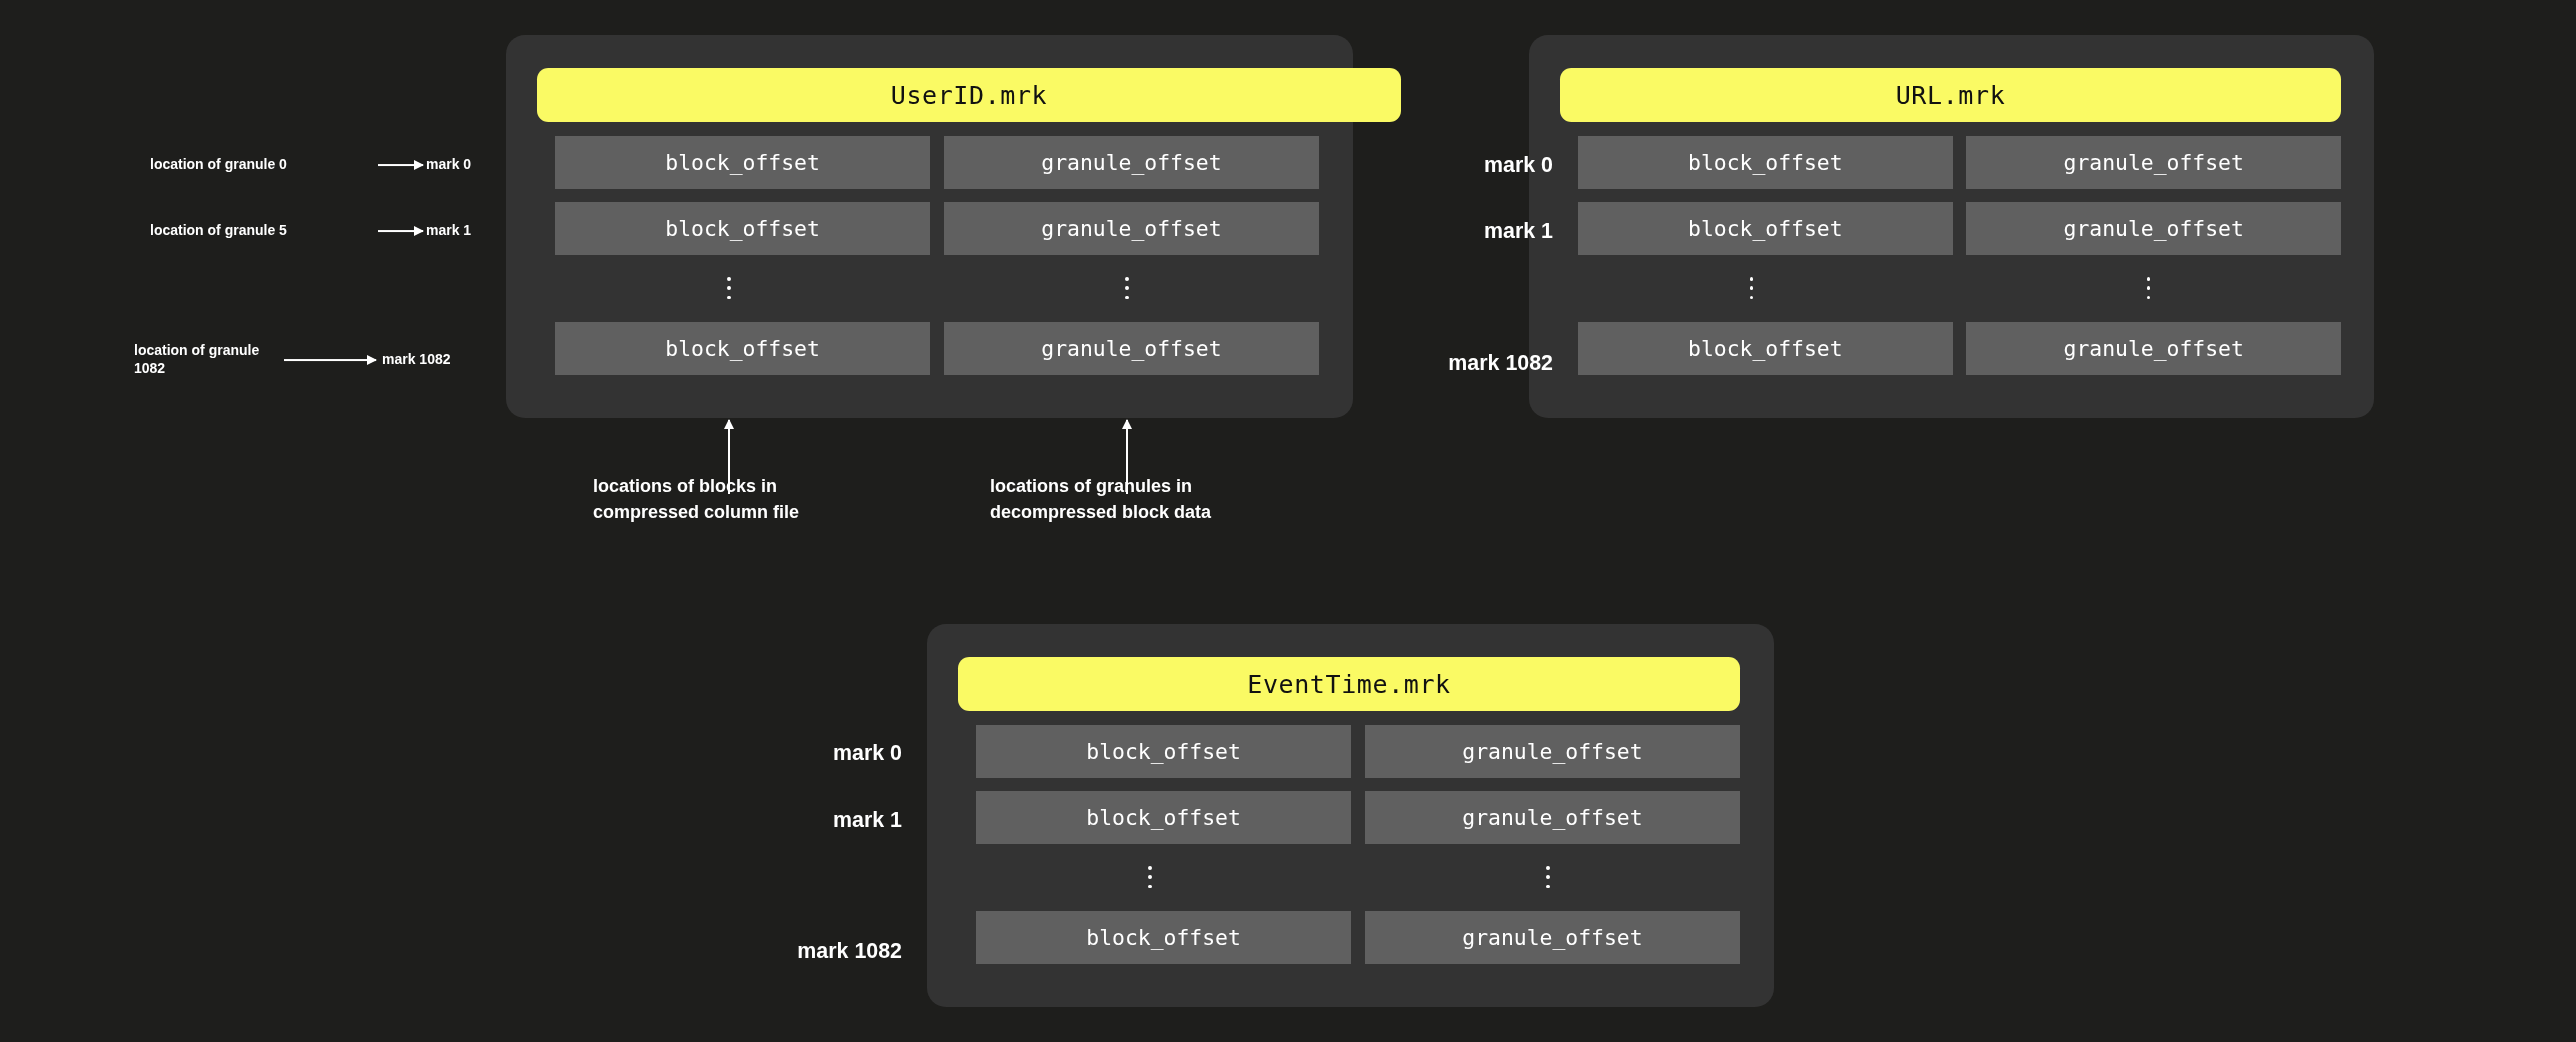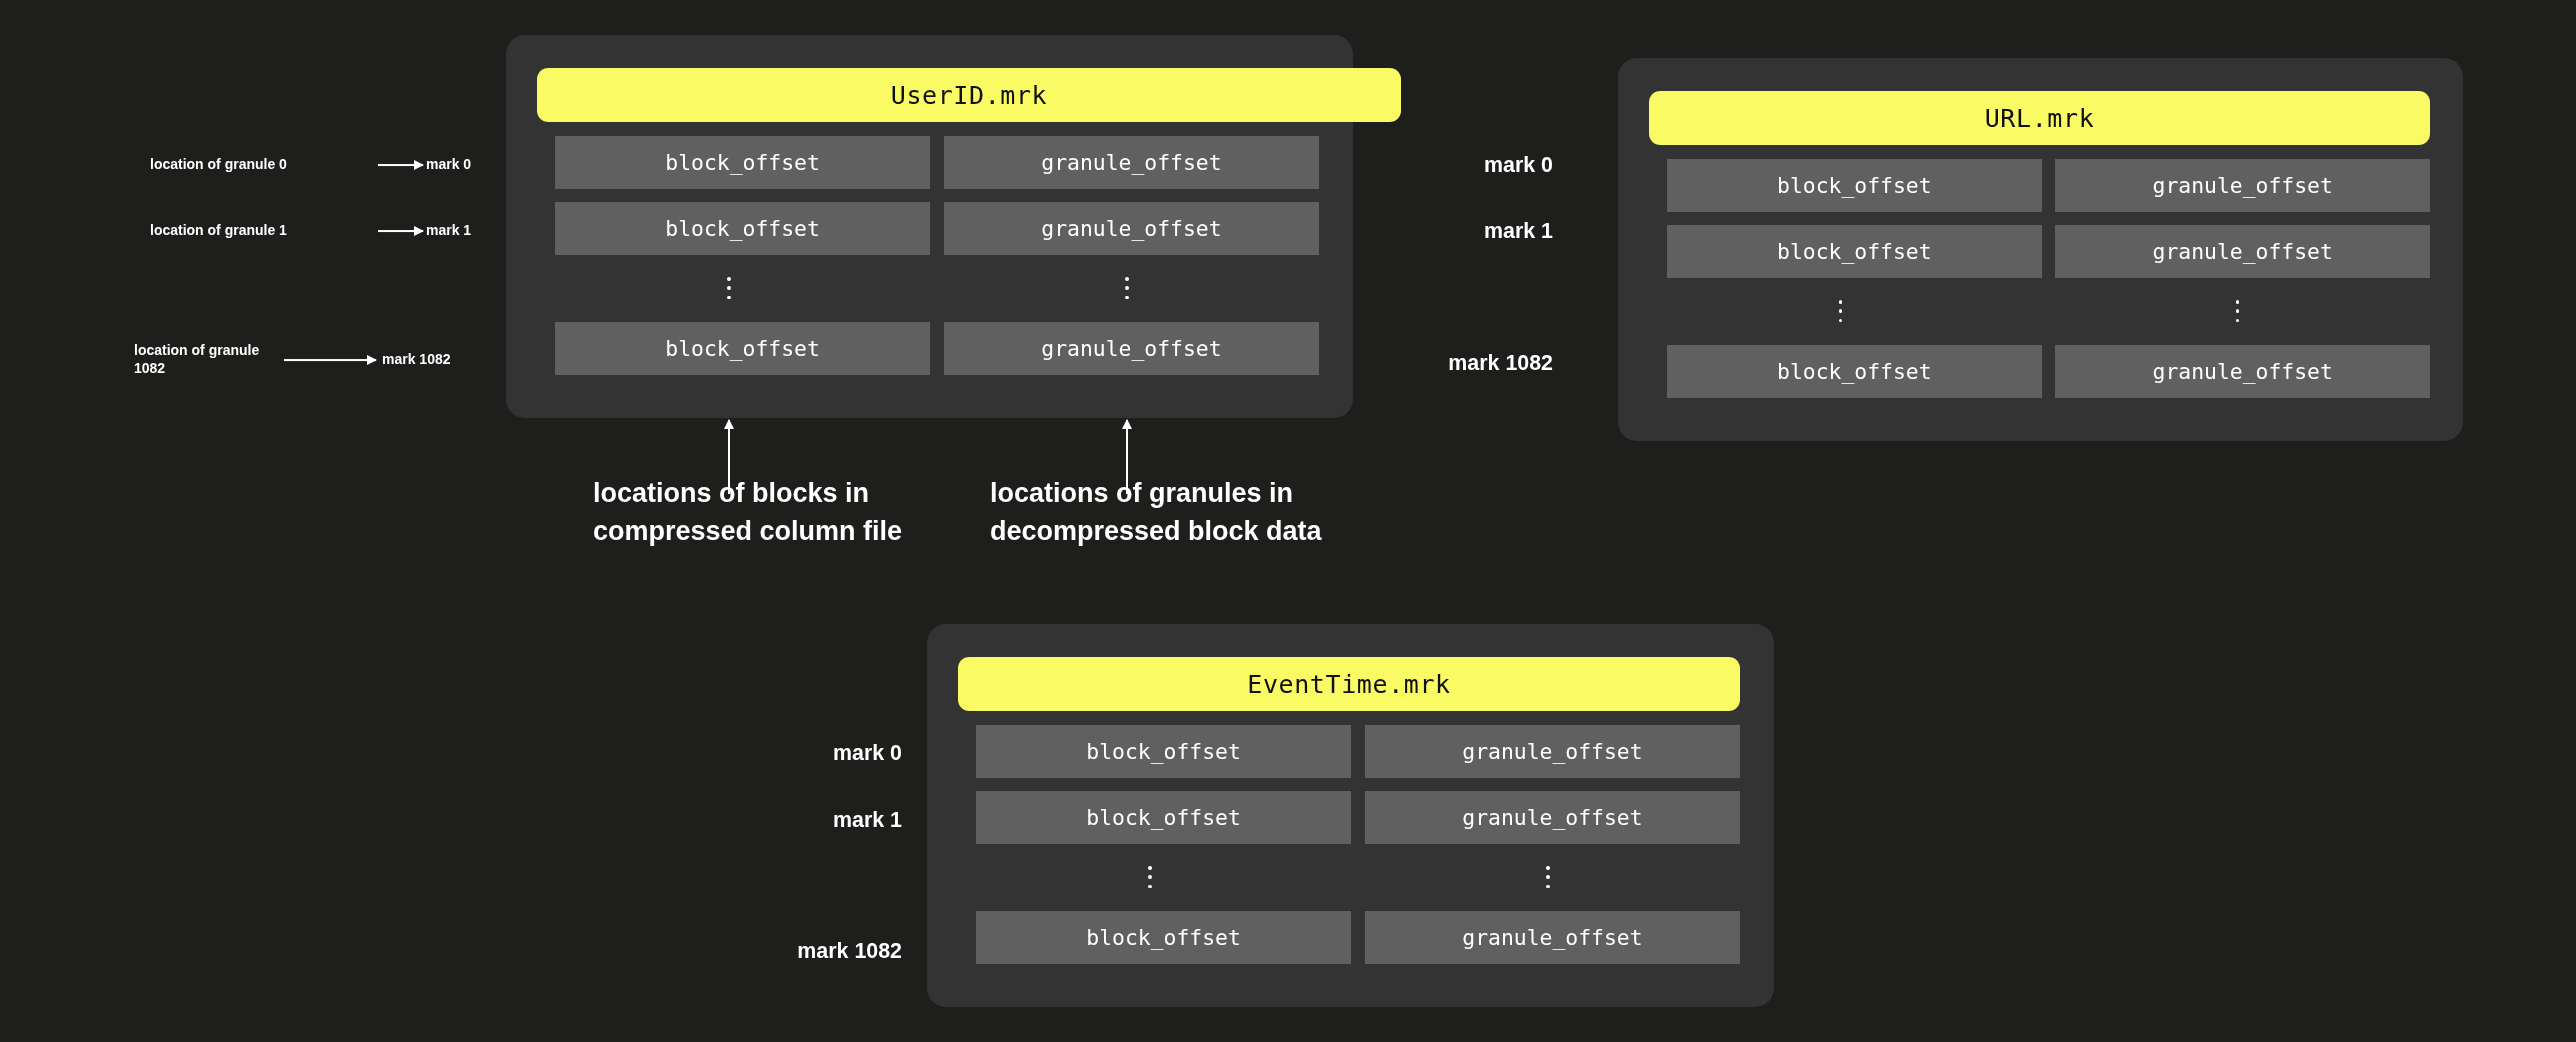--- a/index.html
+++ b/index.html
@@ -141,36 +141,36 @@
     top: -1.3px;
     left: 50%;
     transform: translateX(-50%);
     border-bottom: 10px solid #ffffff;
     border-left: 5.7px solid transparent;
     border-right: 5.7px solid transparent;
   }
   .callout-text {
     position: absolute;
     color: #ffffff;
-    font-size: 27px;
+    font-size: 18px;
     font-weight: bold;
     line-height: 1.42;
     white-space: pre-line;
   }
 </style>
 </head>
 <body>
 
 <div id="stage">
 
   <div class="map-label" style="left:150px; top:165px;">location of granule 0</div>
   <div class="h-arrow" style="left:378px; top:165px; width:45px;"></div>
   <div class="map-label" style="left:426px; top:165px;">mark 0</div>
 
-  <div class="map-label" style="left:150px; top:231px;">location of granule 1</div>
+  <div class="map-label" style="left:150px; top:231px;">location of granule 5</div>
   <div class="h-arrow" style="left:378px; top:231px; width:45px;"></div>
   <div class="map-label" style="left:426px; top:231px;">mark 1</div>
 
   <div class="map-label two-line" style="left:134px; top:360px; width:157px;">location of
 granule 1082</div>
   <div class="h-arrow" style="left:284px; top:360px; width:92px;"></div>
   <div class="map-label" style="left:382px; top:360px;">mark 1082</div>
 
   <div class="mrk-card" style="left:506px; top:35px; width:847px; height:383px;">
 
@@ -210,21 +210,21 @@
       </div>
 
       <div class="mrk-row">
         <div class="cell block" style="width:384px; height:53px;">block_offset</div>
         <div style="width:14px;"></div>
         <div class="cell granule" style="width:384px; height:53px;">granule_offset</div>
       </div>
     </div>
   </div>
 
-  <div class="mrk-card" style="left:1618px; top:35px; width:845px; height:383px;margin-top:23px;">
+  <div class="mrk-card" style="left:1529px; top:35px; width:845px; height:383px;">
 
     <div class="mrk-title" style="left:31px; top:33px; width:781px; height:54px;">URL.mrk</div>
 
     <div class="mrk-rows" style="left:31px; top:101px; width:781px;">
 
       <div class="mrk-row">
         <div class="cell block" style="width:383px; height:53px;">block_offset</div>
         <div style="width:14px;"></div>
         <div class="cell granule" style="width:383px; height:53px;">granule_offset</div>
       </div>

